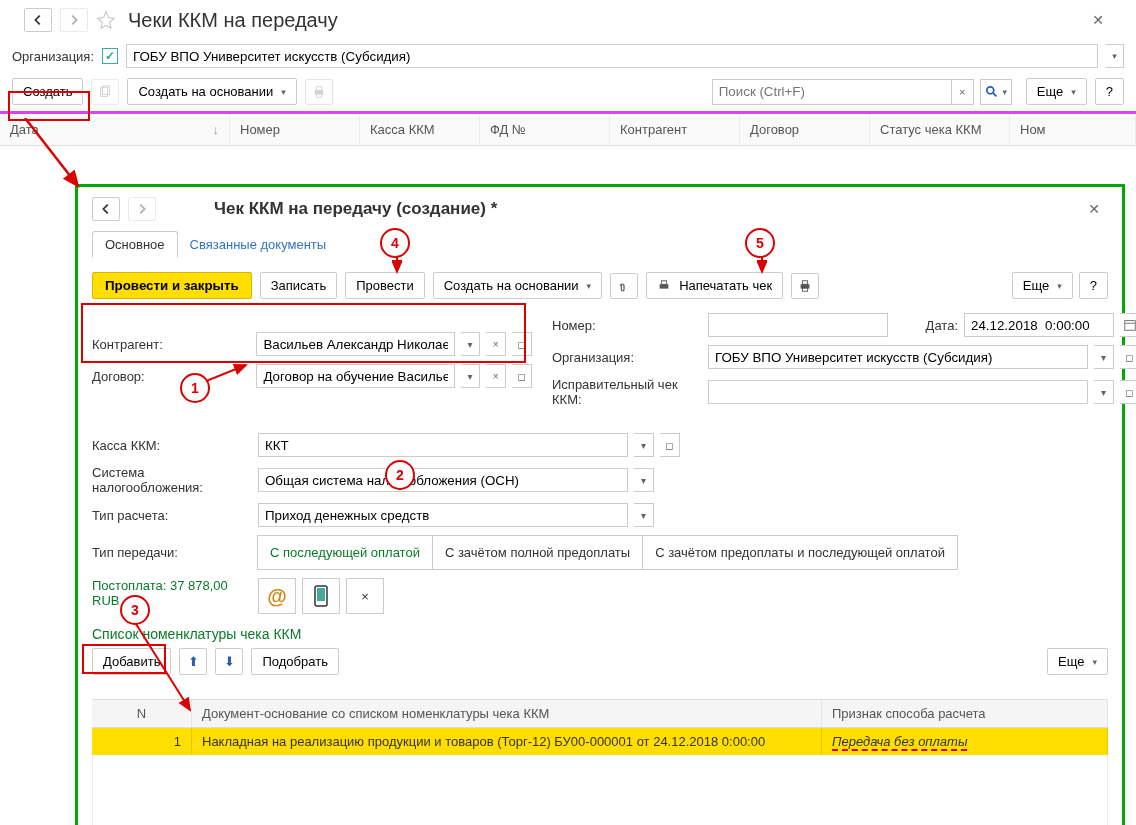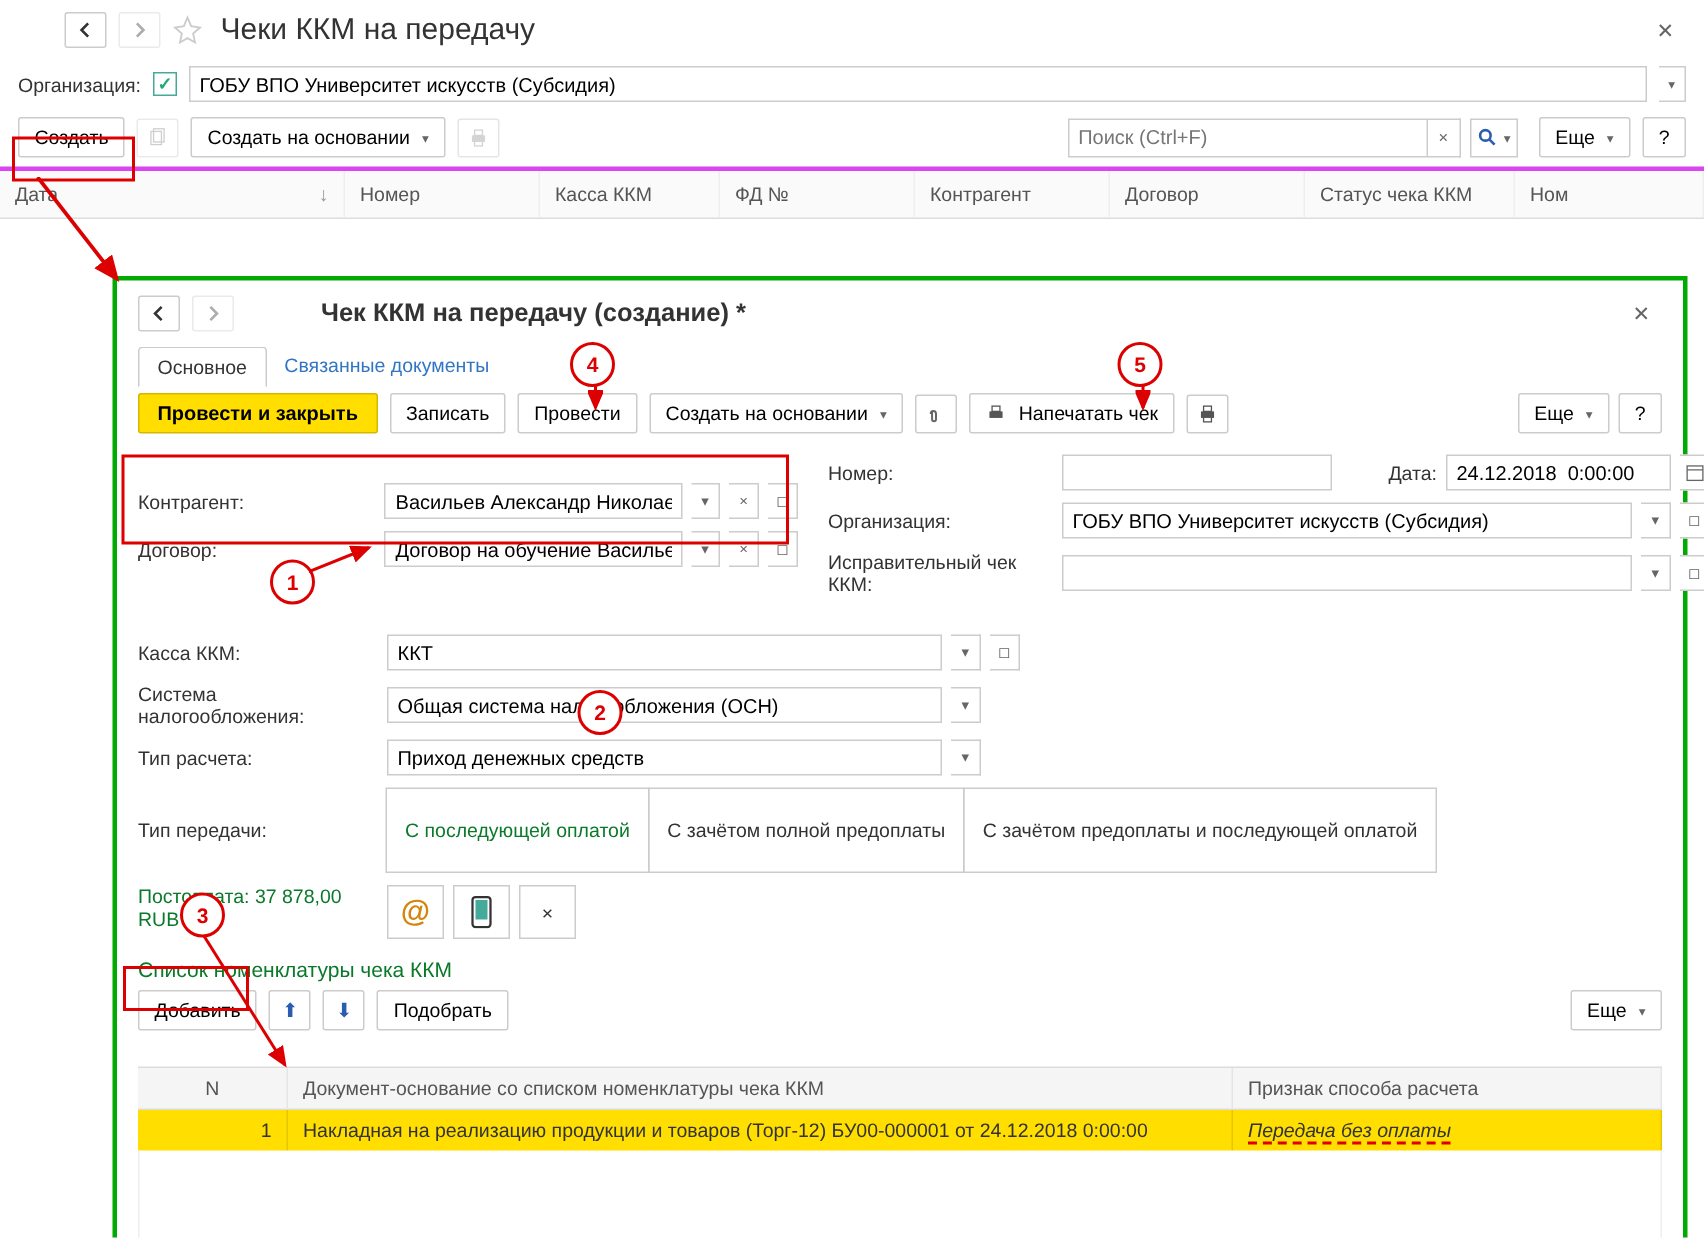--- a/index.html
+++ b/index.html
@@ -1,17 +1,17 @@
 <!DOCTYPE html>
 <html><head>
 <meta charset="utf-8">
 <style>
 * { box-sizing: border-box; margin: 0; padding: 0; }
 body { font-family: Arial, sans-serif; font-size: 13px; color: #333; background: #fff; width: 1136px; height: 825px; position: relative; overflow: hidden; }
-.top-header { display: flex; align-items: center; padding: 8px 12px; gap: 8px; margin-left: 31px; }
+.top-header { display: flex; align-items: center; padding: 8px 24px; gap: 8px; }
 .nav-btn { width: 28px; height: 24px; border: 1px solid #ccc; background: #fff; display: flex; align-items: center; justify-content: center; cursor: pointer; border-radius: 2px; }
 .star-icon { width: 20px; height: 20px; color: #ccc; }
 .page-title { font-size: 20px; font-weight: normal; margin-left: 4px; }
 .close-x { margin-left: auto; cursor: pointer; color: #666; font-size: 14px; padding: 4px 8px; }
 .org-row { display: flex; align-items: center; padding: 4px 12px; gap: 8px; }
 .checkbox-green { width: 16px; height: 16px; border: 1px solid #4a9; display: inline-flex; align-items: center; justify-content: center; color: #2a7; font-size: 12px; font-weight: bold; }
 .org-input { flex: 1; border: 1px solid #ccc; padding: 4px 6px; height: 24px; }
 .dd-btn { width: 18px; height: 24px; border: 1px solid #ccc; border-left: none; background: #fff; cursor: pointer; font-size: 9px; color: #666; }
 .toolbar1 { display: flex; align-items: center; padding: 6px 12px; gap: 8px; }
 .btn { border: 1px solid #ccc; background: #fff; padding: 5px 10px; cursor: pointer; border-radius: 2px; font-size: 13px; display: inline-flex; align-items: center; gap: 4px; }
@@ -21,32 +21,32 @@
 .search-input { border: 1px solid #ccc; padding: 4px 6px; width: 240px; height: 26px; color: #999; }
 .search-x { width: 22px; height: 26px; border: 1px solid #ccc; border-left: none; background: #fff; cursor: pointer; font-size: 11px; color: #666; }
 .search-btn { width: 32px; height: 26px; border: 1px solid #ccc; background: #fff; cursor: pointer; margin-left: 6px; display: flex; align-items: center; justify-content: center; }
 .table-hdr { display: flex; border-top: 3px solid #d946ef; border-bottom: 1px solid #ddd; background: #fafafa; }
 .th { padding: 8px 10px; border-right: 1px solid #eee; font-size: 13px; color: #555; }
 .red-box { border: 2px solid #d00; position: absolute; pointer-events: none; }
 .green-box { border: 3px solid #0a0; position: absolute; }
 .dialog { padding: 10px 14px; }
 .dlg-hdr { display: flex; align-items: center; gap: 8px; margin-bottom: 10px; }
 .dlg-title { font-size: 17px; font-weight: bold; margin-left: 50px; }
-.tabs { display: flex; gap: 0; margin-bottom: 4px; }
+.tabs { display: flex; gap: 0; margin-bottom: 14px; align-items: center; }
 .tab { padding: 5px 12px; cursor: pointer; font-size: 13px; }
 .tab.active { border: 1px solid #ccc; border-bottom: 1px solid #fff; background: #fff; border-radius: 3px 3px 0 0; }
 .tab.link { color: #3276c3; }
 .dlg-toolbar { display: flex; gap: 8px; margin-bottom: 14px; align-items: center; }
 .btn-yellow { border: 1px solid #d4b800; background: #ffde00; padding: 5px 12px; font-weight: bold; cursor: pointer; border-radius: 2px; }
 .form-row { display: flex; align-items: center; margin-bottom: 8px; gap: 6px; }
 .fld-label { width: 160px; font-size: 13px; }
 .fld-input { border: 1px solid #ccc; padding: 4px 6px; height: 24px; }
 .mini-btn { width: 20px; height: 24px; border: 1px solid #ccc; border-left: none; background: #fff; cursor: pointer; font-size: 10px; color: #666; display: inline-flex; align-items: center; justify-content: center; }
 .segment { display: flex; }
-.seg-btn { border: 1px solid #ccc; padding: 20px 12px; cursor: pointer; font-size: 13px; margin-left: -1px; }
+.seg-btn { border: 1px solid #ccc; padding: 9px 12px; cursor: pointer; font-size: 13px; margin-left: -1px; }
 .seg-btn.sel { color: #0a7a2a; }
 .postpay { color: #0a7a2a; font-size: 13px; }
 .icon-btn { width: 38px; height: 36px; border: 1px solid #ccc; display: inline-flex; align-items: center; justify-content: center; cursor: pointer; }
 .section-title { color: #0a7a2a; font-size: 14px; margin: 12px 0 6px; }
 .tbl2-hdr { display: flex; background: #f5f5f5; border-top: 1px solid #ddd; border-bottom: 1px solid #ddd; }
 .tbl2-hdr .th2 { padding: 6px 10px; font-size: 13px; color: #555; border-right: 1px solid #e5e5e5; }
 .tbl2-row { display: flex; background: #ffde00; }
 .tbl2-row .td2 { padding: 6px 10px; font-size: 13px; border-right: 1px solid rgba(0,0,0,0.1); }
 .circle { position: absolute; width: 30px; height: 30px; border: 2px solid #d00; border-radius: 50%; display: flex; align-items: center; justify-content: center; color: #d00; font-weight: bold; background: #fff; font-size: 14px; }
 .arrow-svg { position: absolute; pointer-events: none; }

